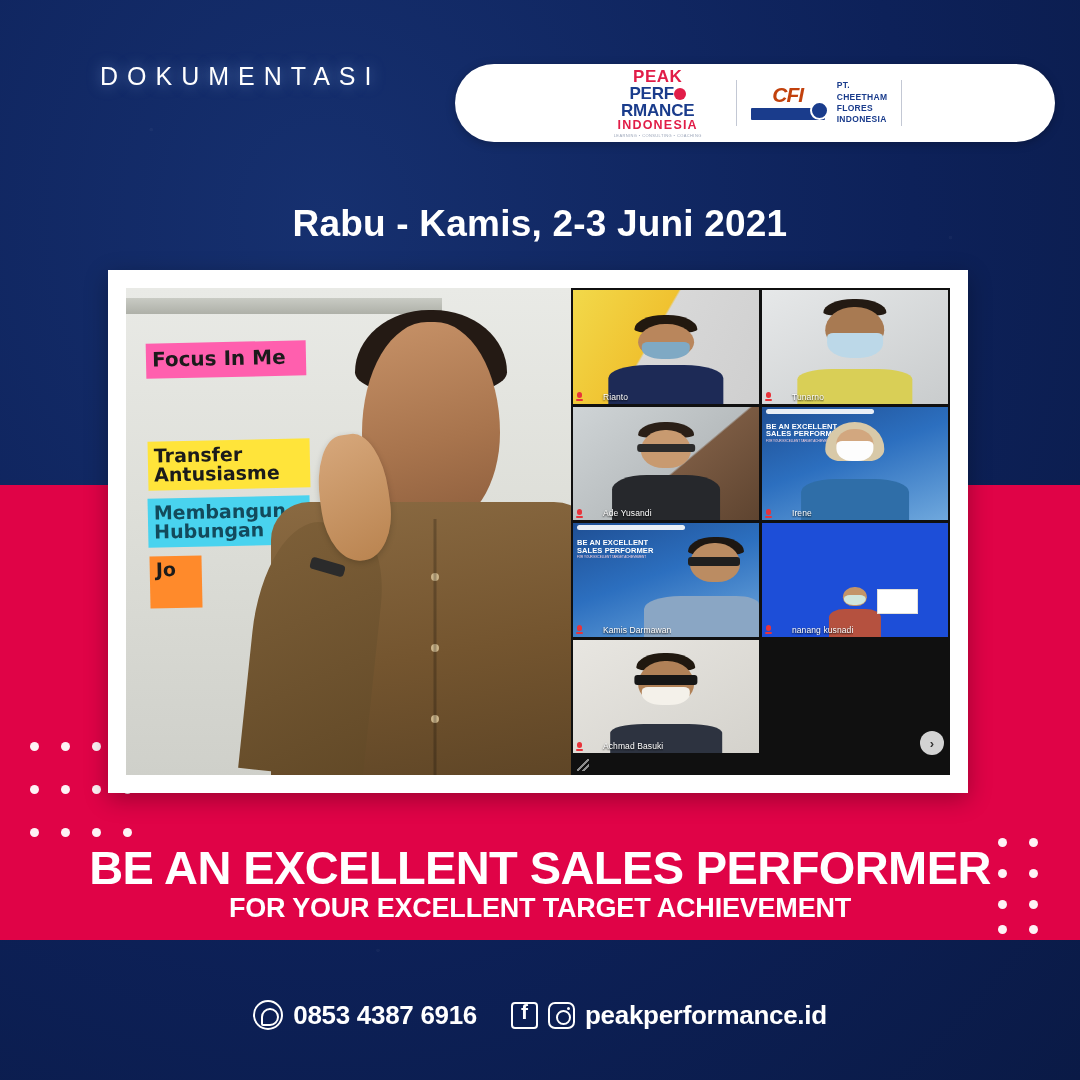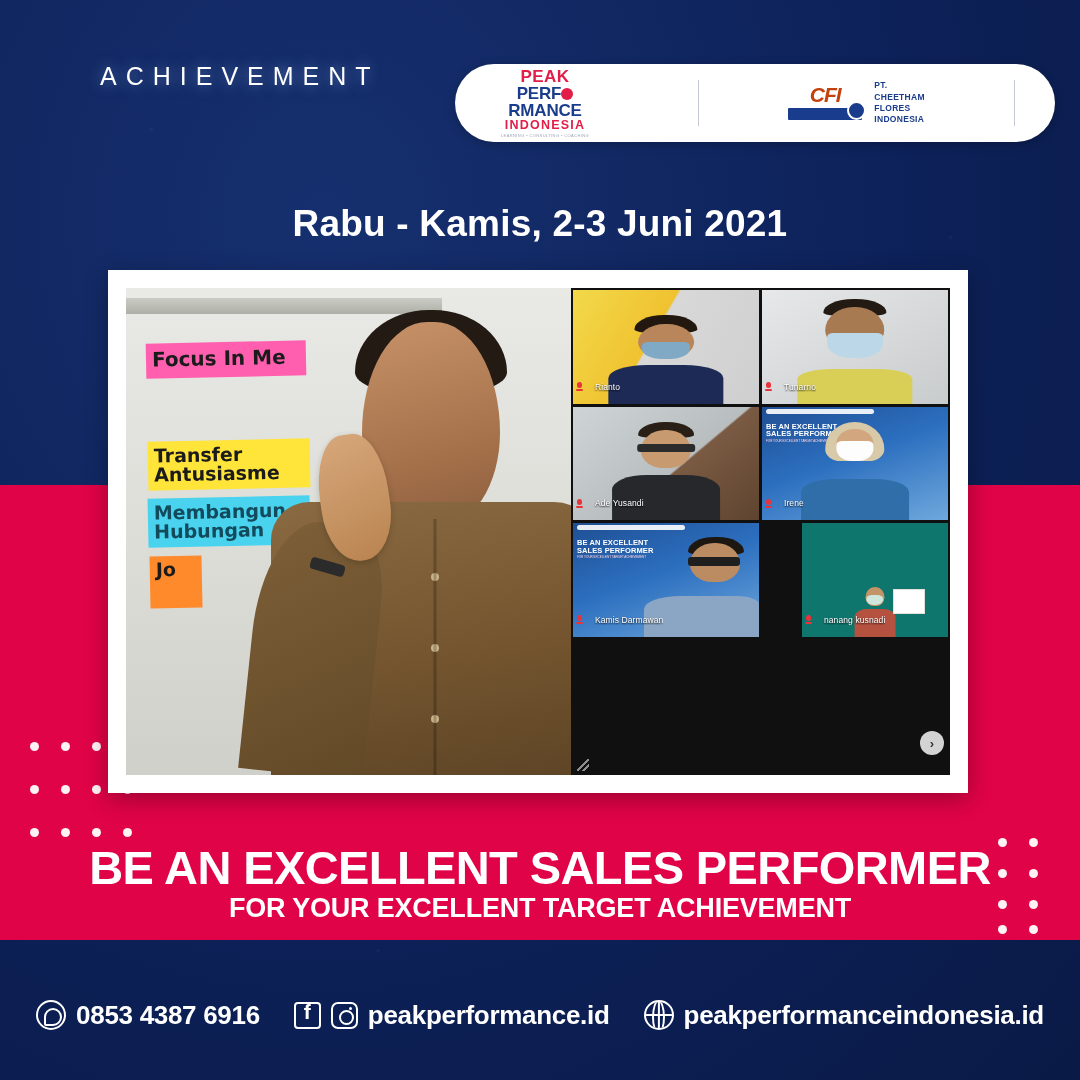--- a/index.html
+++ b/index.html
@@ -44,21 +44,21 @@
     position:absolute; left:100px; top:62px;
     color:#ffffff; font-size:25px; font-weight:400;
     letter-spacing:9px;
     text-shadow:0 0 14px rgba(160,200,255,.55);
   }
 
   .logo-pill {
     position:absolute; left:455px; top:64px;
     width:600px; height:78px;
     background:#ffffff; border-radius:39px;
-    display:flex; align-items:center; justify-content:space-between;
+    display:flex; align-items:center; justify-content:center;
     padding:0 26px; gap:0px;
     box-shadow:0 2px 10px rgba(0,0,0,.25);
   }
 
   .logo-peak { width:128px; text-align:center; line-height:1; }
   .logo-peak .l1 { font-size:17px; font-weight:bold; color:#e11d48; letter-spacing:.5px; }
   .logo-peak .l2 { font-size:17px; font-weight:bold; color:#1a3c8c; letter-spacing:-.2px; }
   .logo-peak .l3 { font-size:12.5px; font-weight:bold; color:#e11d48; letter-spacing:1.2px; }
   .logo-peak .l4 { font-size:4px; color:#9aa4b8; letter-spacing:.4px; margin-top:2px; }
   .peak-dot-o { display:inline-block; width:12px; height:12px; border-radius:50%;
@@ -166,43 +166,43 @@
 
   
   .zoom-grid {
     position:relative; width:46%; height:100%;
     background:#101010; padding:2px 2px 22px;
     display:grid; grid-template-columns:1fr 1fr; grid-template-rows:repeat(4,1fr);
     gap:3px;
   }
   .tile { position:relative; overflow:hidden; background:#171717; }
   .tile .nm {
-    position:absolute; left:3px; bottom:12px;
-    display:flex; align-items:center; gap:12px;
+    position:absolute; left:3px; bottom:2px;
+    display:flex; align-items:center; gap:20px;
     font-size:8.5px; color:#ffffff; letter-spacing:.1px;
     text-shadow:0 1px 2px rgba(0,0,0,.95);
     max-width:96%; white-space:nowrap; overflow:hidden;
   }
   .micon { width:7px; height:9px; flex:0 0 auto; position:relative; }
   .micon:before{content:"";position:absolute;left:1px;top:0;width:5px;height:6px;
                 border-radius:2.5px;background:#e8333a;}
   .micon:after{content:"";position:absolute;left:0;bottom:0;width:7px;height:2px;
                background:#e8333a;border-radius:1px;}
   .face { position:absolute; left:50%; transform:translateX(-50%); }
   .f-head{ border-radius:48% 48% 44% 44%/54% 54% 46% 46%; }
   .f-mask{ border-radius:6px 6px 42% 42%/4px 4px 60% 60%; }
   .f-hair{ border-radius:50% 50% 30% 30%/84% 84% 22% 22%; }
 
   .t1bg{background:linear-gradient(120deg,#f2d94a 0%,#f0c230 42%,#d8d8d8 43%,#cfcfcf 100%);}
   .t2bg{background:linear-gradient(140deg,#cfd4d6 0%,#b8bdbf 55%,#7a5a42 56%,#5e4430 100%);}
   .t3bg{background:linear-gradient(150deg,#e6e8e9,#c9cccd);}
   .t4bg{background:linear-gradient(150deg,#dfe3e4 0%,#c6cacb 60%,#9aa0a2 100%);}
   .t5bg{background:linear-gradient(160deg,#1f4f94 0%,#2c6fbf 45%,#6fa8dd 100%);}
   .t6bg{background:linear-gradient(160deg,#1f4f94 0%,#2c6fbf 45%,#6fa8dd 100%);}
-  .t7bg{background:#0f766e;margin-left:40px;}
+  .t7bg{background:#1d4ed8;}
   .t8bg{background:linear-gradient(150deg,#e8e6e1,#d4d2cc);}
 
   .slide-badge{
     position:absolute; left:4px; top:16px; width:62%;
     color:#ffffff; line-height:1.02;
   }
   .slide-badge .sb1{ font-size:7.5px; font-weight:bold; letter-spacing:.1px; }
   .slide-badge .sb2{ font-size:7.5px; font-weight:bold; letter-spacing:.1px; }
   .slide-badge .sb3{ font-size:3px; color:#ffd4de; margin-top:2px; }
   .slide-bar{
@@ -296,21 +296,21 @@
       <span></span>
       <span></span>
       <span></span>
       <span></span>
   </div>
   <div class="dots" id="dots-right-b">
     <span></span>
       <span></span>
   </div>
 
-  <div class="dokumentasi">ACHIEVEMENT</div>
+  <div class="dokumentasi">DOKUMENTASI</div>
 
   <div class="logo-pill">
 
     <div class="logo-peak">
       <div class="l1">PEAK</div>
       <div class="l2">PERF<span class="peak-dot-o"></span>RMANCE</div>
       <div class="l3">INDONESIA</div>
       <div class="l4">LEARNING • CONSULTING • COACHING</div>
     </div>
 
@@ -436,20 +436,31 @@
           <div class="face f-head" style="top:56%;width:13%;height:17%;background:#c39468;"></div>
           <div class="face f-mask" style="top:63%;width:12%;height:9%;background:#cfe6dc;"></div>
           <div class="face" style="bottom:0;width:28%;height:24%;background:#b5513f;border-radius:30% 30% 0 0;"></div>
           <div class="face" style="left:auto;right:16%;top:58%;width:22%;height:22%;background:#ffffff;border:1px solid #e2e0db;transform:none;"></div>
           <div class="nm">
             <span class="micon"></span>
             <span>nanang kusnadi</span>
           </div>
         </div>
 
+        <div class="tile t8bg">
+          <div class="face f-hair" style="top:12%;width:32%;height:16%;background:#20180f;"></div>
+          <div class="face f-head" style="top:19%;width:30%;height:38%;background:#b08157;"></div>
+          <div class="face" style="top:31%;width:34%;height:9%;background:#161616;border-radius:3px;"></div>
+          <div class="face f-mask" style="top:42%;width:26%;height:16%;background:#f4f1ea;"></div>
+          <div class="face" style="bottom:0;width:60%;height:26%;background:#2d3340;border-radius:30% 30% 0 0;"></div>
+          <div class="nm">
+            <span class="micon"></span>
+            <span>Achmad Basuki</span>
+          </div>
+        </div>
 
         <div class="next-arrow">›</div>
         <div class="corner-grip"></div>
       </div>
 
     </div>
   </div>
 
   <div class="headline">BE AN EXCELLENT SALES PERFORMER</div>
   <div class="subhead">FOR YOUR EXCELLENT TARGET ACHIEVEMENT</div>
@@ -460,22 +471,16 @@
       <span class="ico ico-wa"></span>
       <span class="ftext">0853 4387 6916</span>
     </div>
 
     <div class="fitem">
       <span class="ico ico-fb"></span>
       <span class="ico ico-ig"></span>
       <span class="ftext">peakperformance.id</span>
     </div>
 
-    <div class="fitem">
-      <span class="ico ico-web">
-        <span class="web-oval"></span>
-      </span>
-      <span class="ftext">peakperformanceindonesia.id</span>
-    </div>
 
   </div>
 
 </div>
 
 </body></html>

